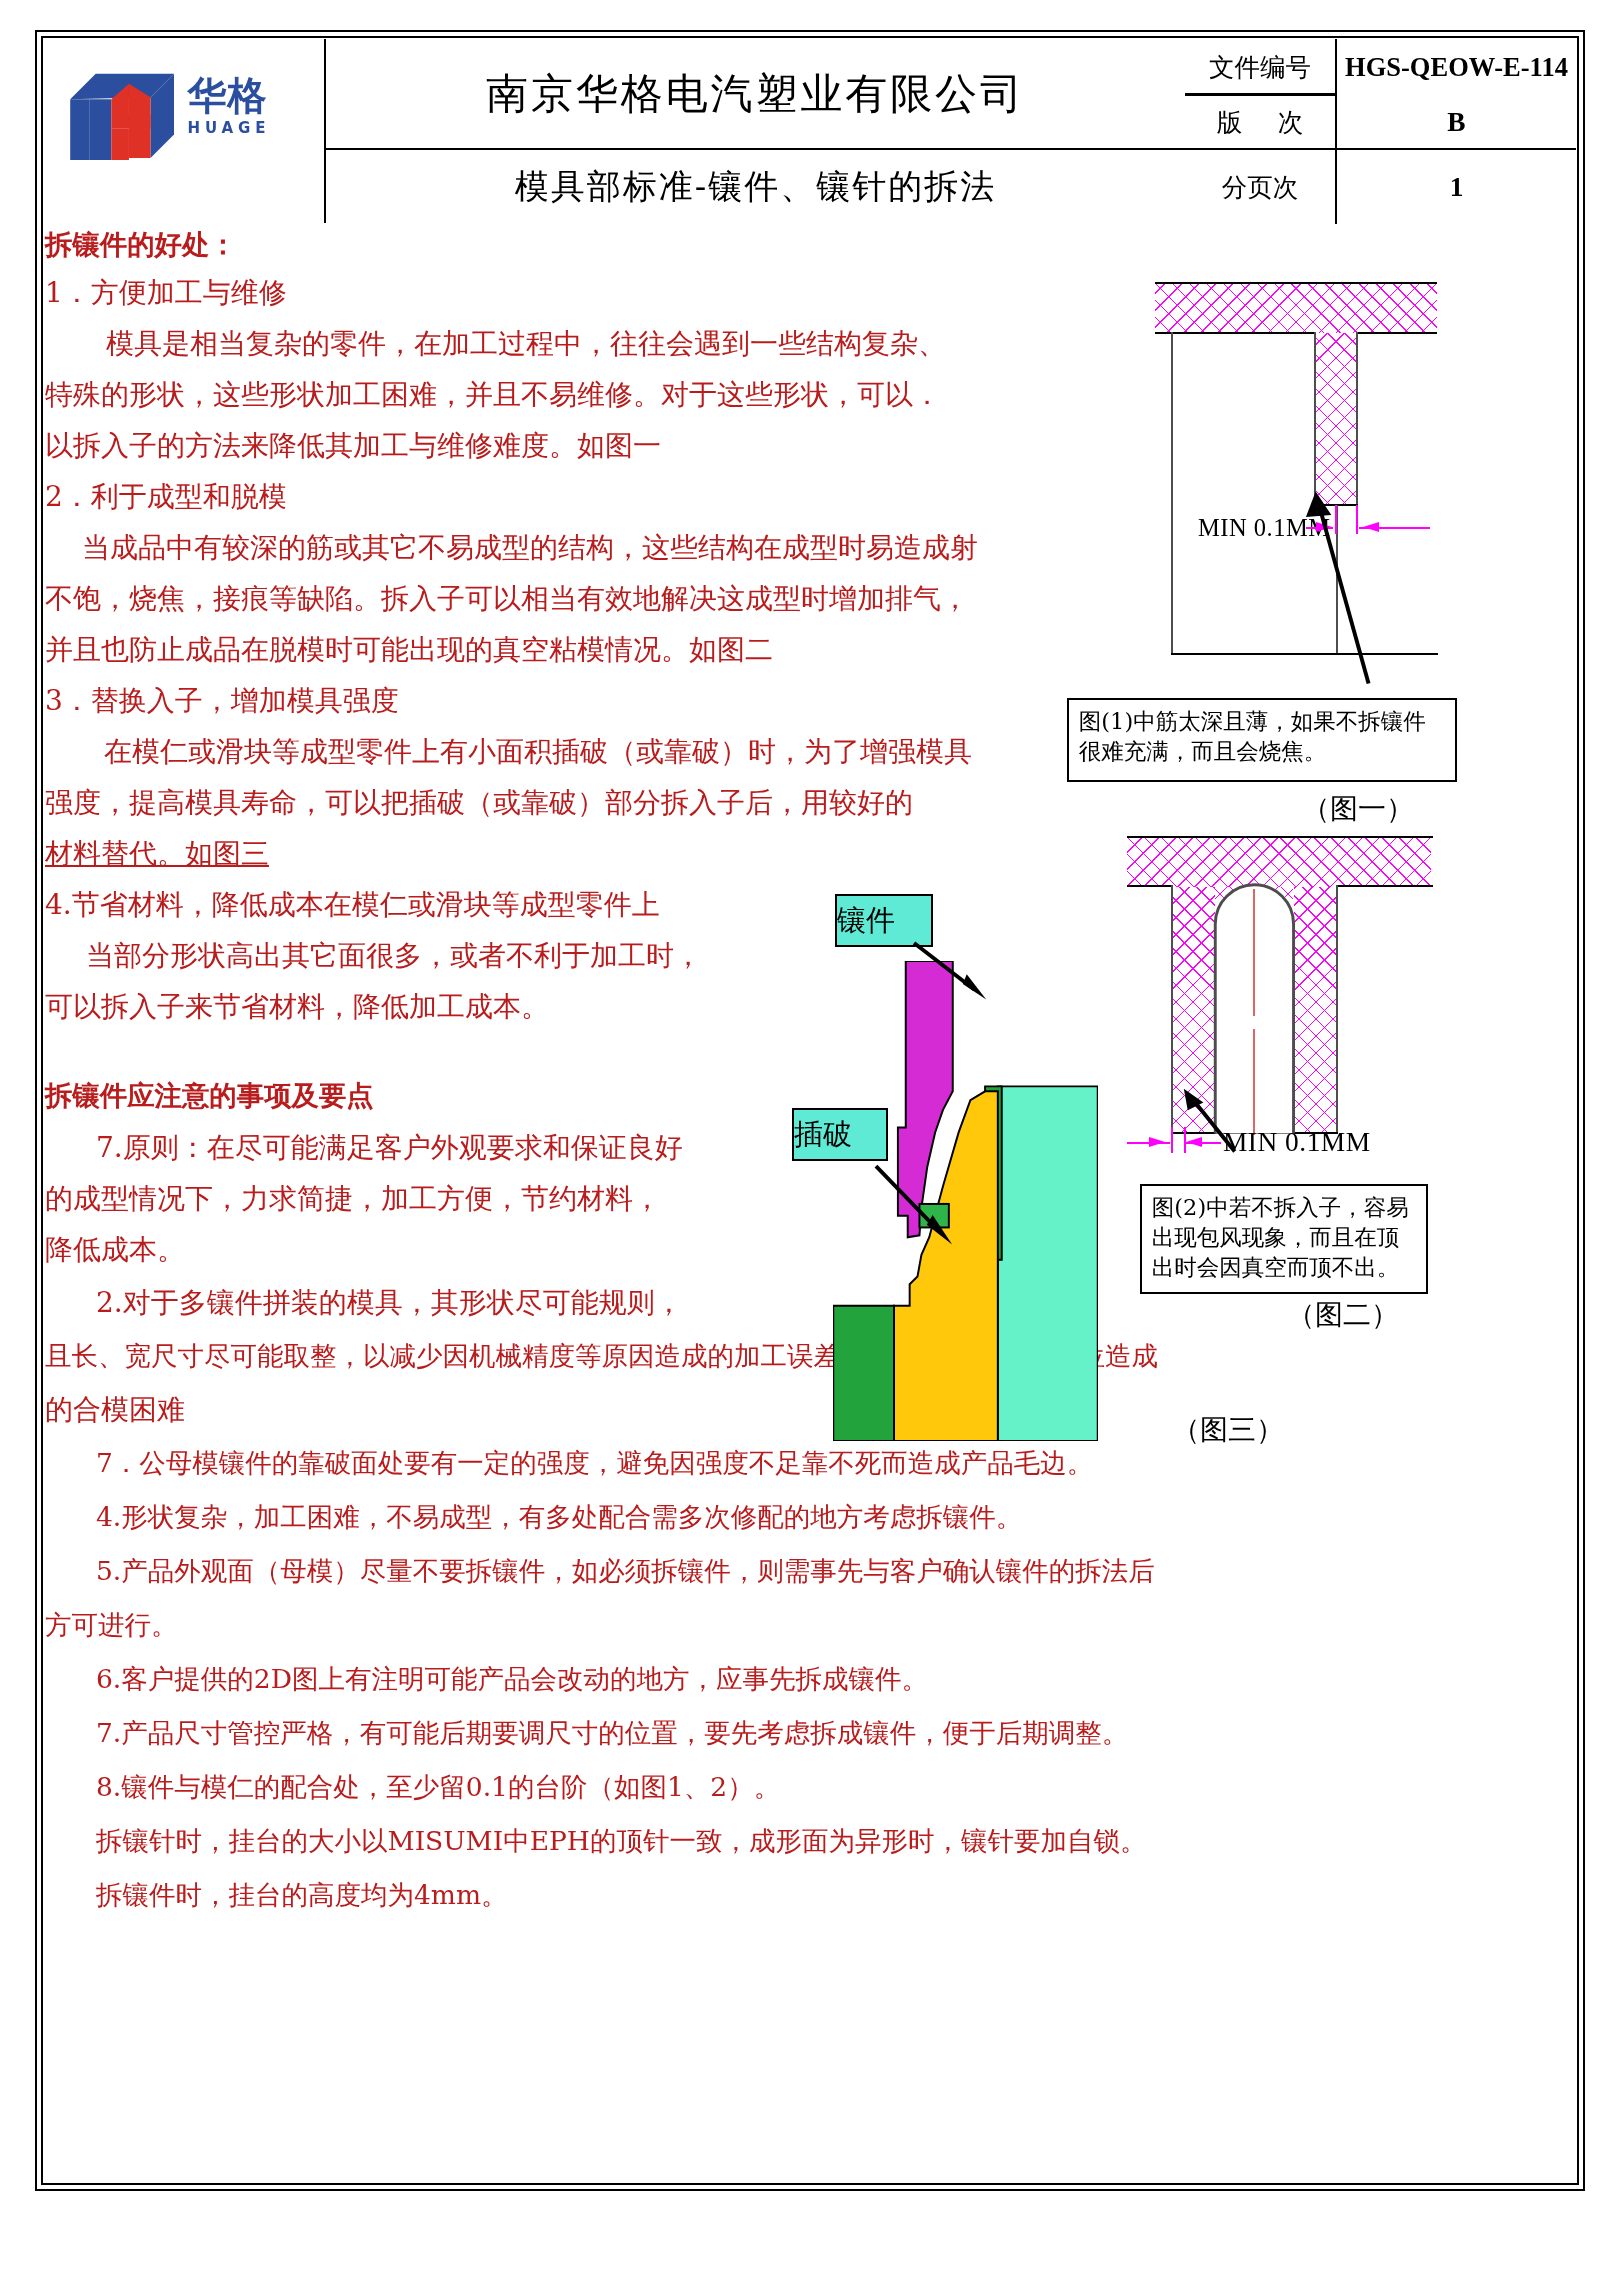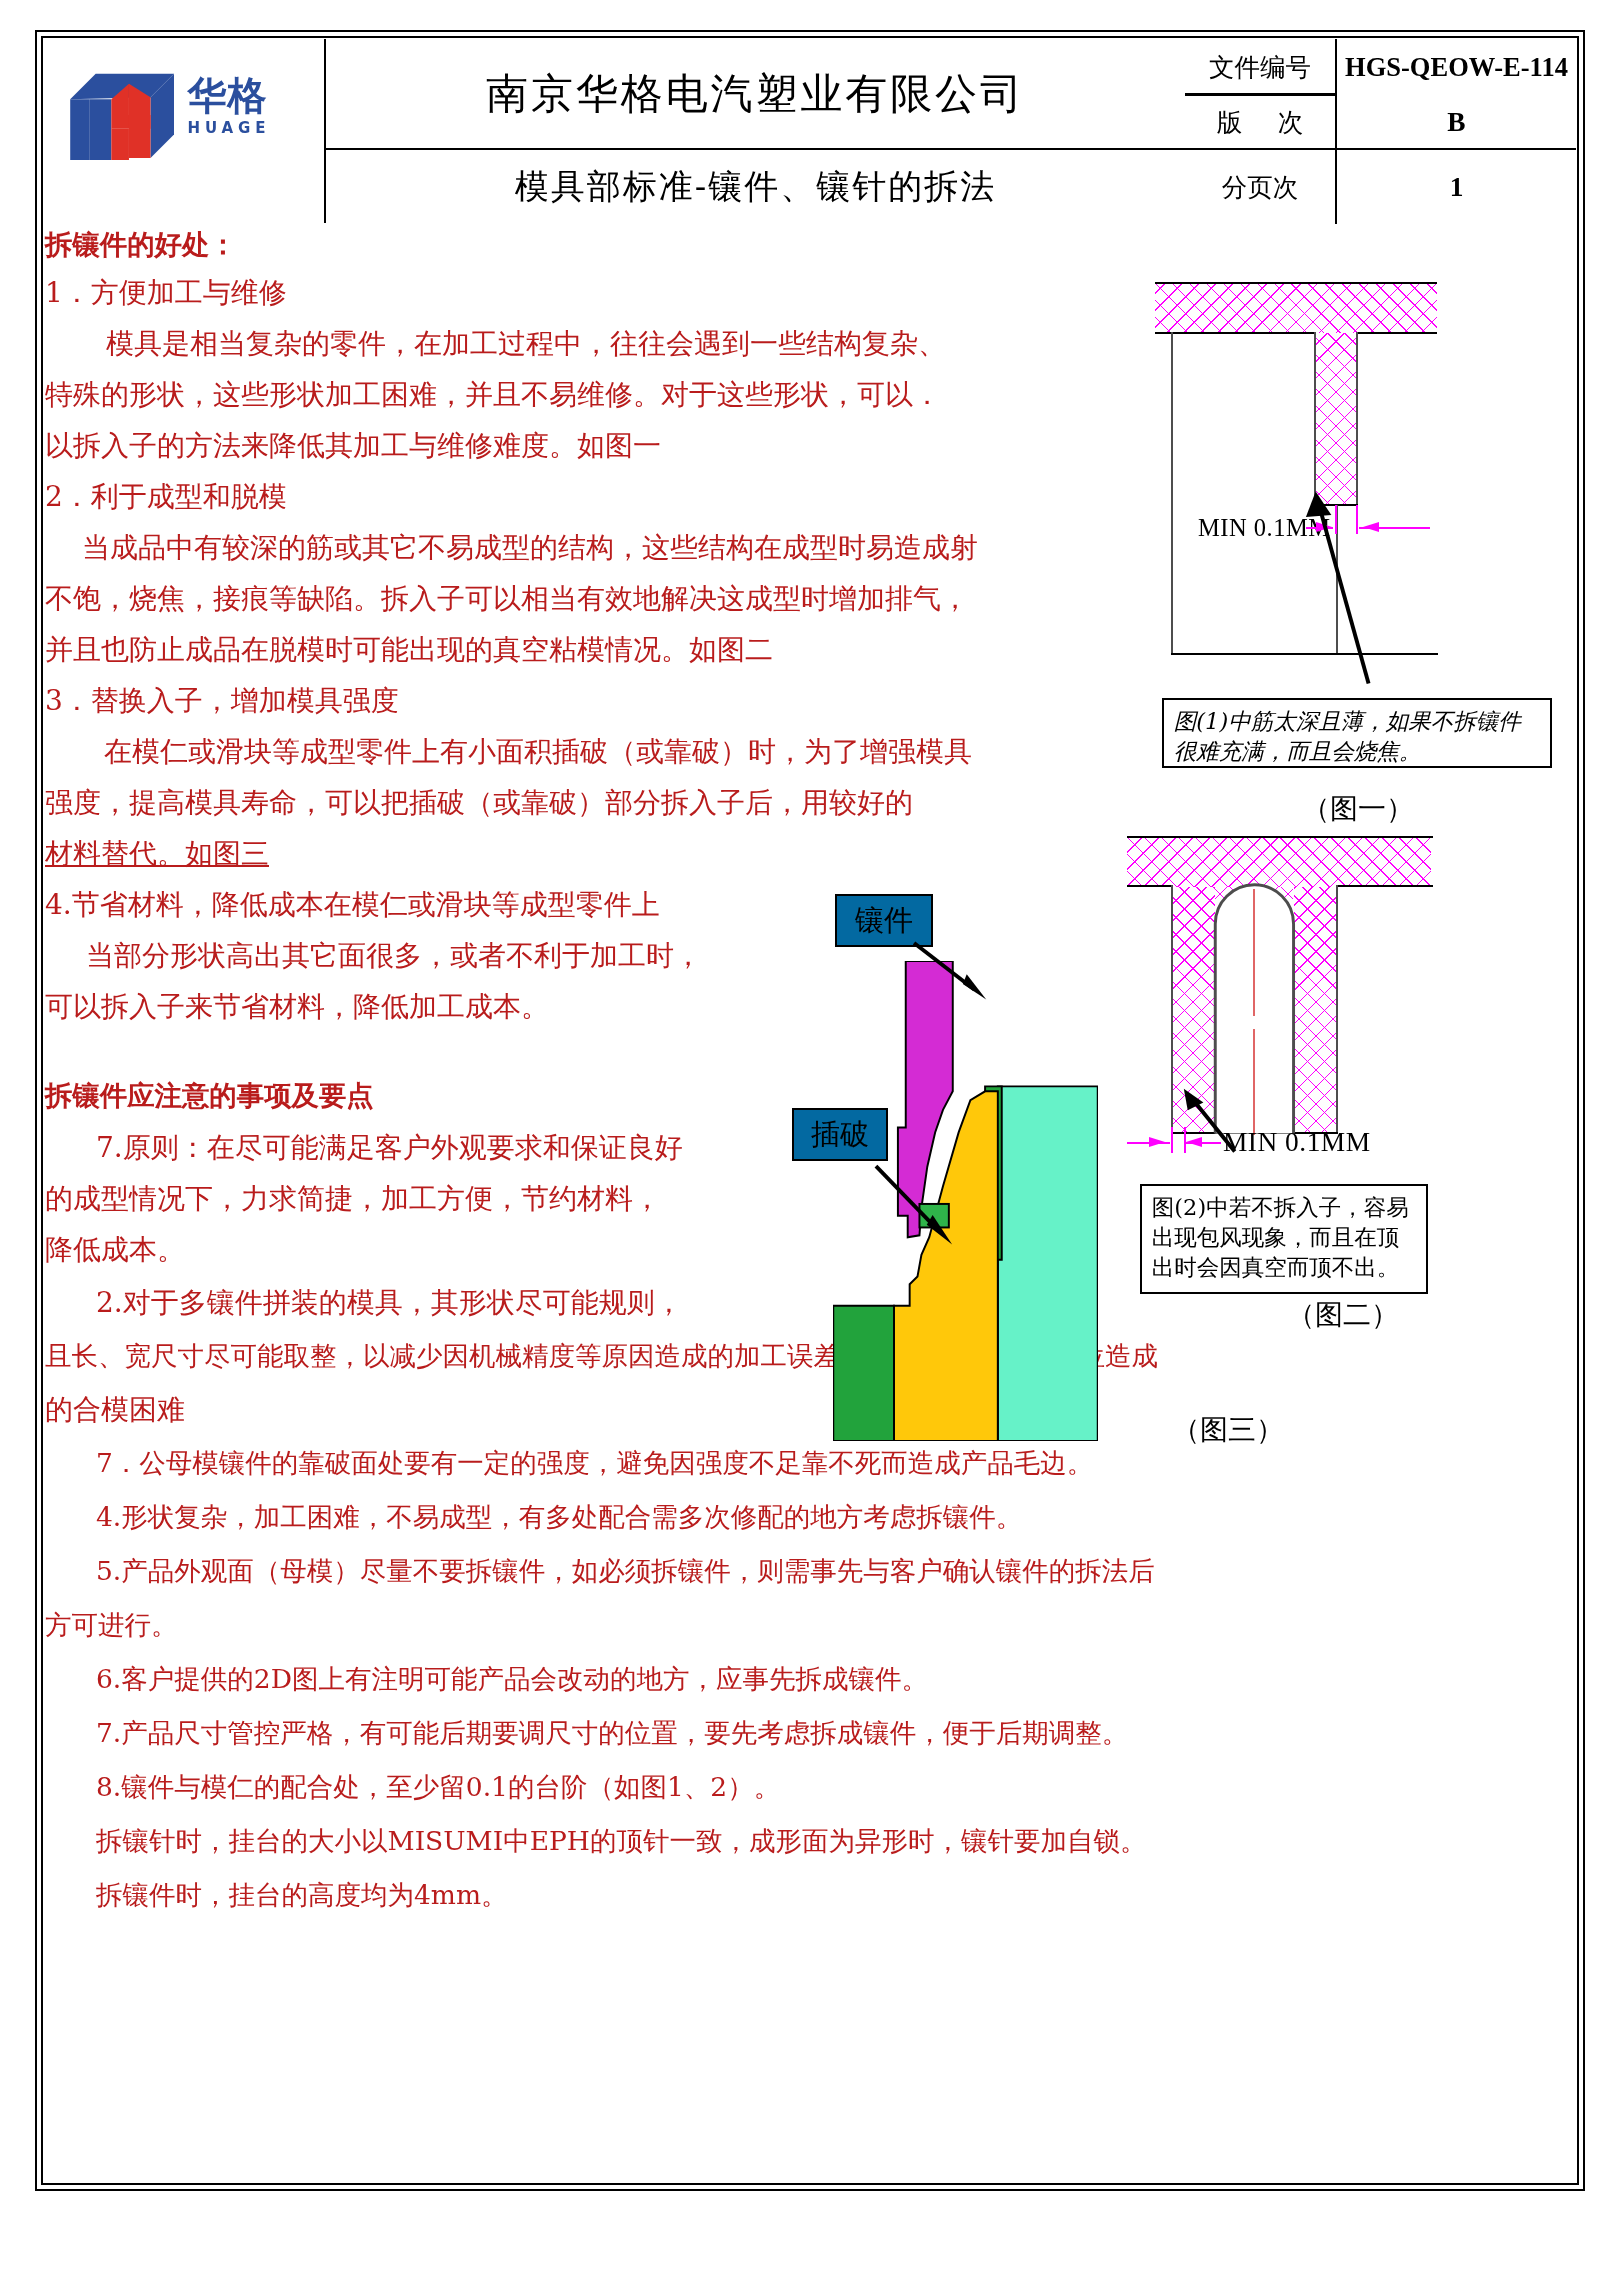--- a/index.html
+++ b/index.html
@@ -253,25 +253,25 @@
     position: absolute;
     font-family: "DejaVu Serif", "Liberation Serif", serif;
     font-size: 28px;
     white-space: nowrap;
   }
 
   
   .label-box {
     position: absolute;
     border: 2.9px solid #000;
-    background: #0369a1;
+    background: #5eead4;
     box-sizing: border-box;
     display: flex;
     align-items: center;
-    justify-content: center;
+    justify-content: flex-start;
     font-family: "DejaVu Serif", "Liberation Serif", serif;
     font-size: 29px;
   }
 
   
   .fig3 {
     position: absolute;
     left: 833px;
     top: 961px;
     width: 265px;
@@ -415,21 +415,21 @@
     <div class="magtri left" style="left:216px; top:240px;"></div>
     <div class="magline" style="left:188px; top:223px; width:2px; height:29px;"></div>
     <div class="magline" style="left:209px; top:223px; width:2px; height:29px;"></div>
 
     <svg class="arrow-svg" style="left:0px; top:0px; width:402px; height:421px;" viewBox="0 0 410 430">
       <line x1="226" y1="410" x2="176" y2="230" stroke="#000" stroke-width="4"></line>
       <polygon points="172,214 188,238 162,240" fill="#000"></polygon>
     </svg>
   </div>
 
-  <div class="note-box" style="left:1162px; top:698px; width:390px; height:70px;font-style:italic;">
+  <div class="note-box" style="left:1067px; top:698px; width:390px; height:84px;">
     <span>图(1)中筋太深且薄，如果不拆镶件很难充满，而且会烧焦。</span>
   </div>
   <div class="fig-cap" style="left:1302px; top:790px;">（图一）</div>
 
   <div class="fig2">
 
     <div class="hatch-band" style="left:0px; top:9.8px; width:304px; height:49px;"></div>
 
     <div class="hatch-band" style="left:44px; top:59px; width:44px; height:245px;"></div>
 

